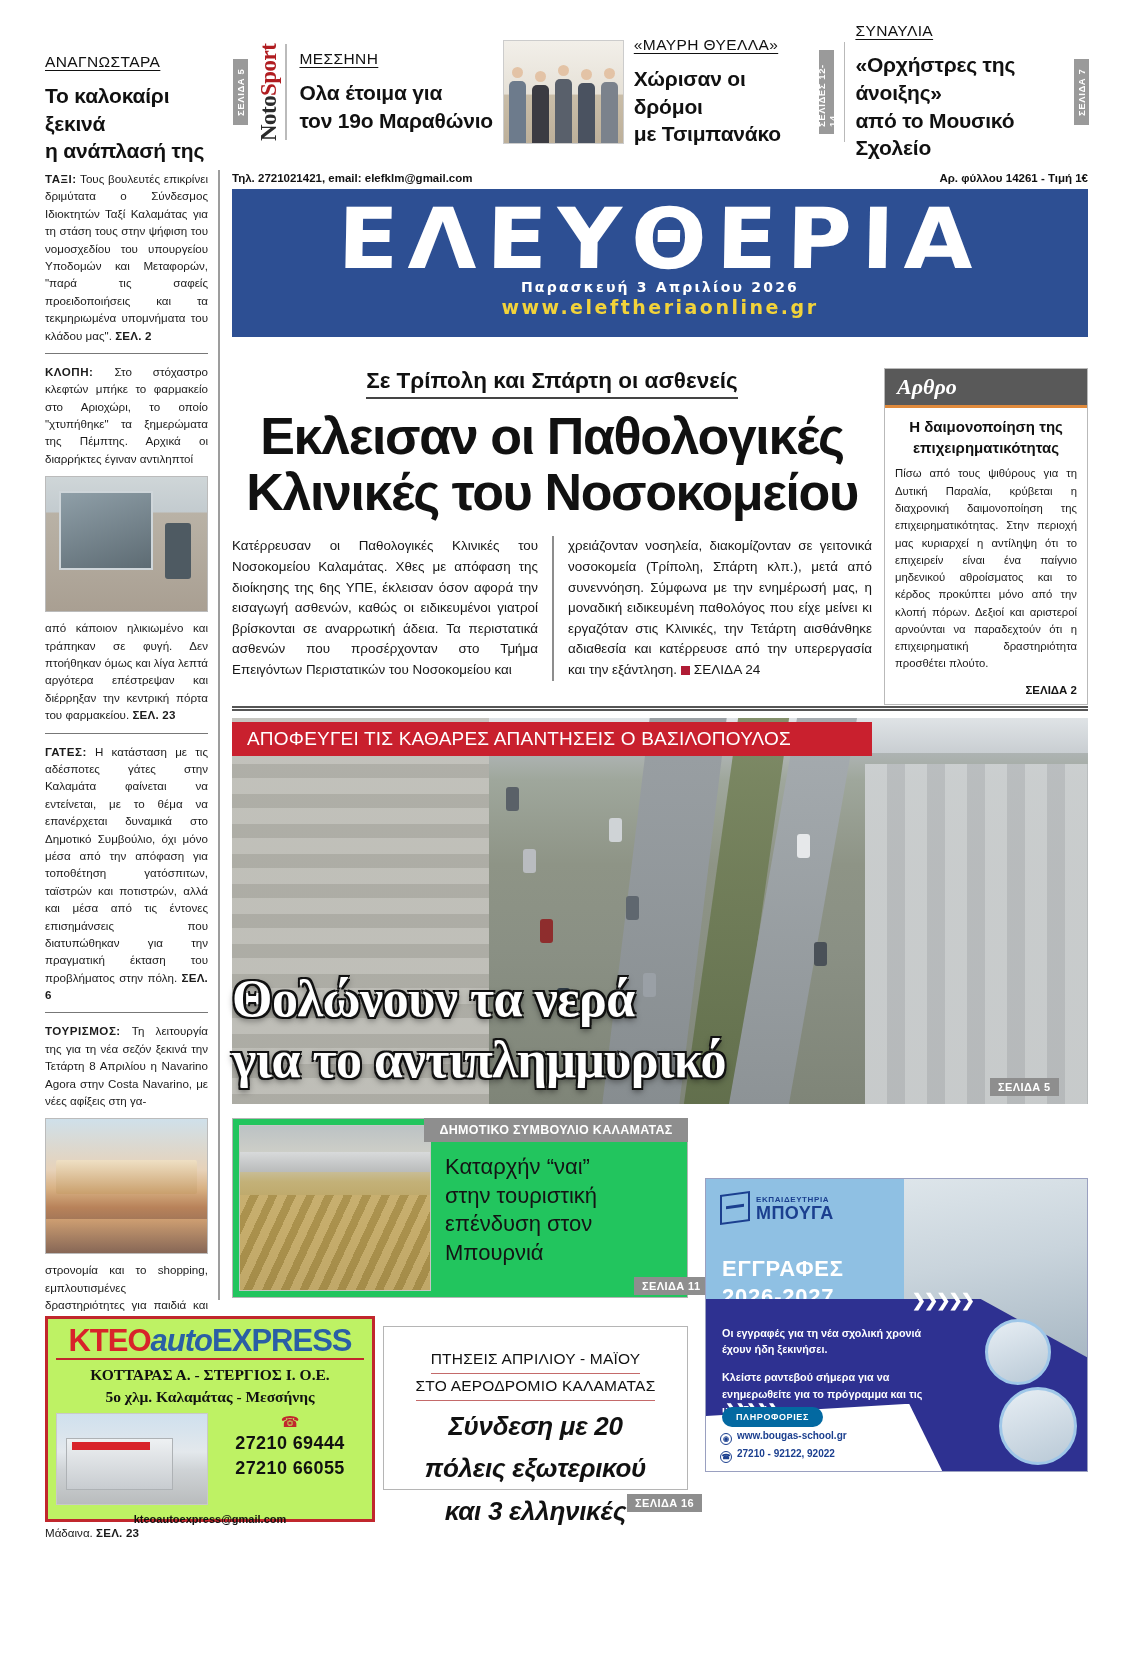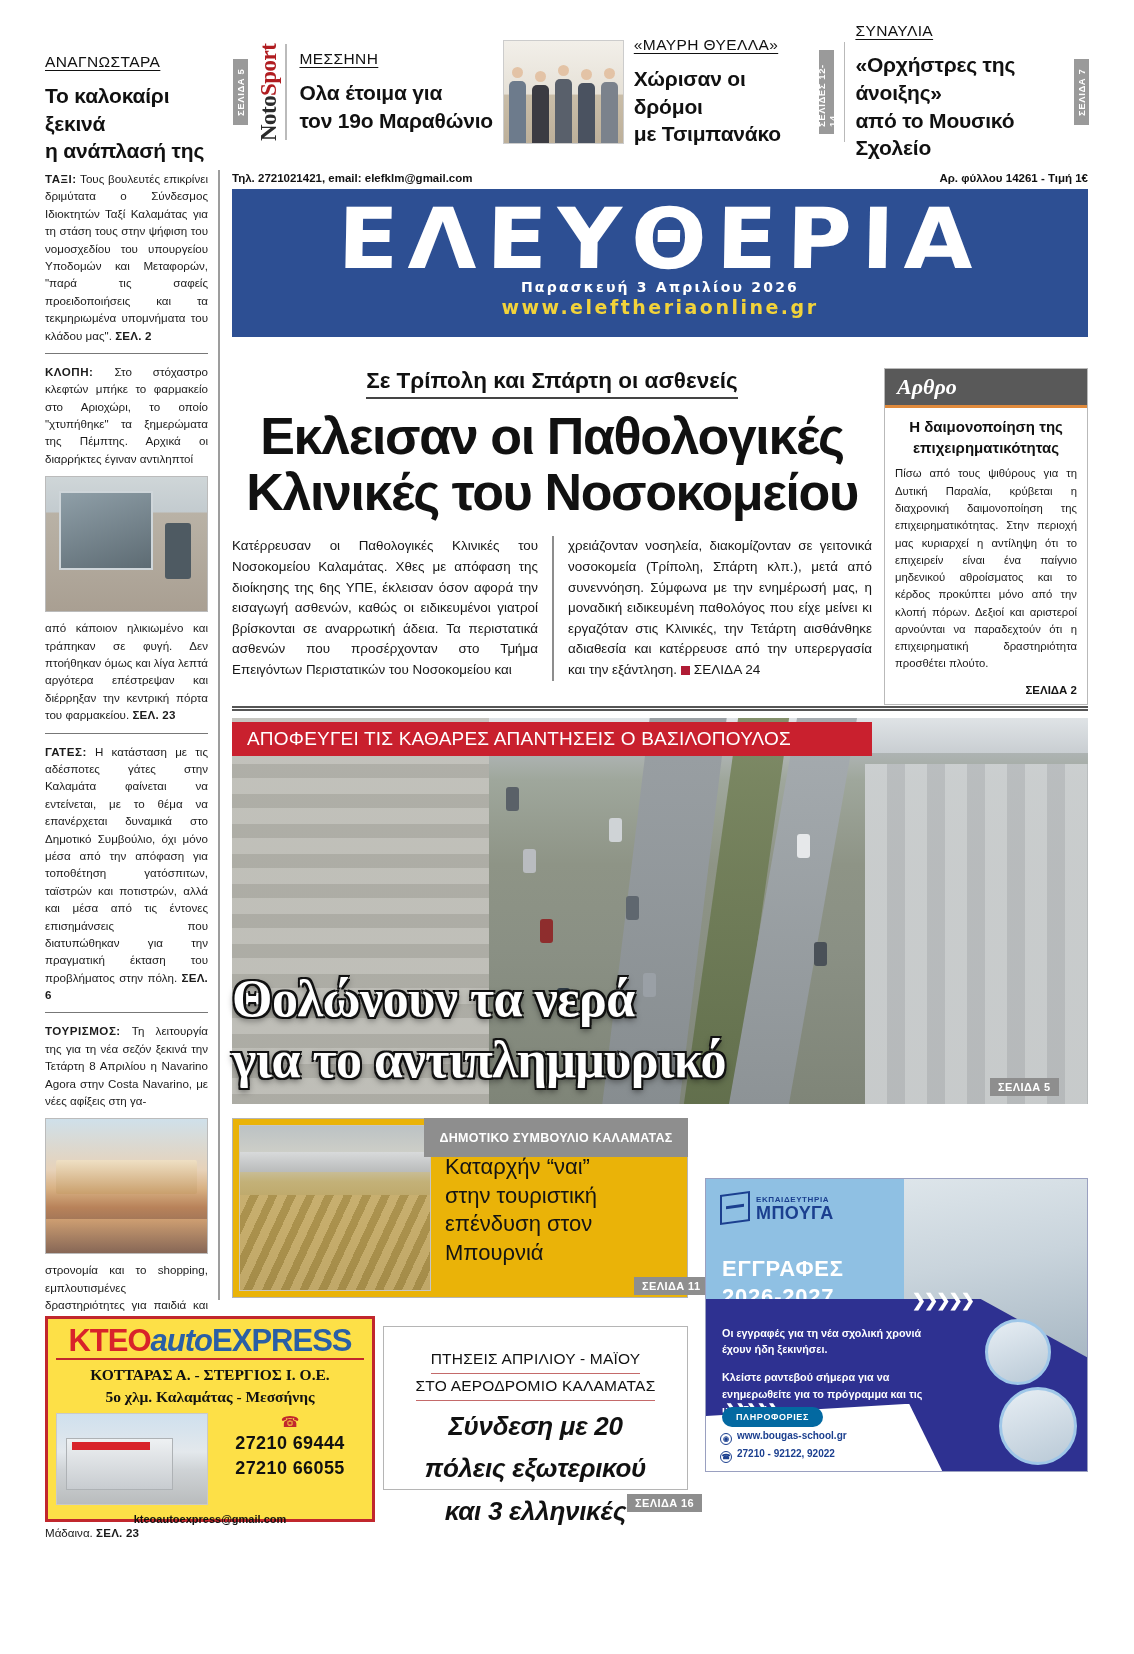--- a/index.html
+++ b/index.html
@@ -212,24 +212,24 @@
   }
   .pg-chip {
     position: absolute; background: #8e8e8e; color: #fff; font-size: 11px;
     font-weight: bold; padding: 3px 8px; letter-spacing: .4px;
   }
   .chip-photo { left: 990px; top: 1078px; }
 
   
   .council {
     position: absolute; left: 232px; top: 1118px; width: 456px; height: 180px;
-    border: 1px solid #b5b5b5; background: #eab308; display: flex;
+    border: 1px solid #b5b5b5; background: #22c55e; display: flex;
   }
   .council-head {
-    position: absolute; left: 424px; top: 1118px; width: 264px; height: 39px;
+    position: absolute; left: 424px; top: 1118px; width: 264px; height: 24px;
     background: #8e8e8e; color: #fff; font-size: 12.5px; font-weight: bold;
     display: flex; align-items: center; justify-content: center; letter-spacing: .3px;
   }
   .council-photo {
     width: 192px; margin: 6px 0 6px 6px; border: 1px solid #c6c6c6; overflow: hidden;
     background: linear-gradient(180deg,#bcc2c4 0%,#cfd0c8 18%,#c3b178 34%,#b59a52 62%,#8e7a3e 100%);
     position: relative;
   }
   .council-photo::before{
     content:""; position:absolute; left:0; top:16%; width:100%; height:12%;
@@ -273,21 +273,21 @@
     font-size:9px; font-weight:bold; letter-spacing:.6px; padding:5px 14px; border-radius:12px; }
   .sa-contact { position:absolute; left:14px; bottom:8px; font-size:10px; color:#1b3f8f; font-weight:bold; line-height:1.7; }
   .sa-ico { display:inline-block; width:12px; height:12px; border:1.4px solid #1b3f8f; border-radius:50%;
     font-size:7px; line-height:10px; text-align:center; margin-right:5px; vertical-align:-2px; }
   .sa-bubble { position:absolute; border-radius:50%; border:3px solid #9fc7e8;
     background: linear-gradient(160deg,#e7eef4,#b9c9d6); }
 
   
   .kteo {
     position: absolute; left: 45px; top: 1316px; width: 330px; height: 206px;
-    border: 3px solid #c1272d; background: #fde047; padding: 6px 8px;
+    border: 3px solid #c1272d; background: #bef264; padding: 6px 8px;
   }
   .kteo-title { text-align: center; font-size: 31px; font-weight: bold; letter-spacing: -1px; line-height: 1; }
   .kteo-title .k-red { color: #d8232a; }
   .kteo-title .k-blue { color: #2a5fa5; }
   .kteo-title .k-auto { color: #2a5fa5; font-style: italic; }
   .kteo-rule { border-bottom: 2.5px solid #c1272d; margin: 2px 0 4px 0; }
   .kteo-sub {
     text-align: center; font-family: "Liberation Serif", serif; font-weight: bold;
     font-size: 15.5px; line-height: 1.4; color: #111;
   }

